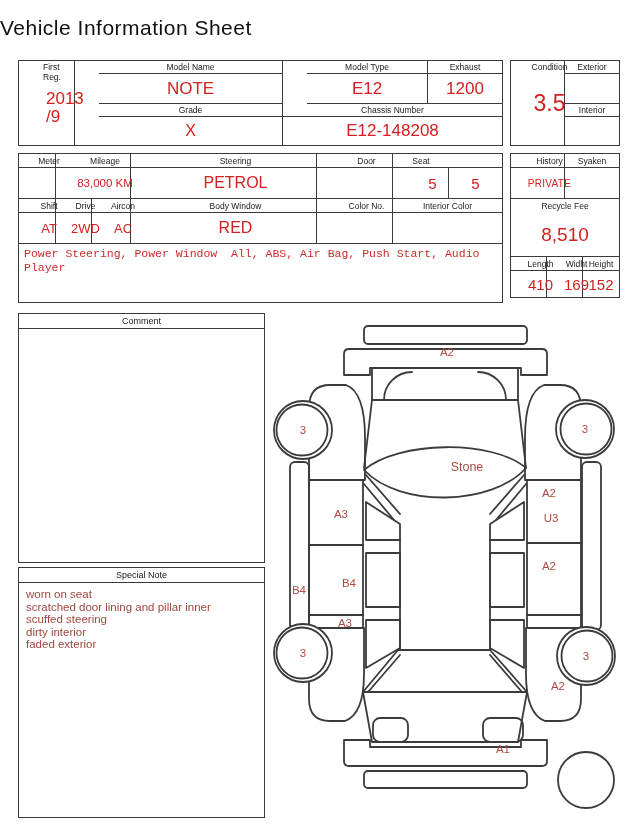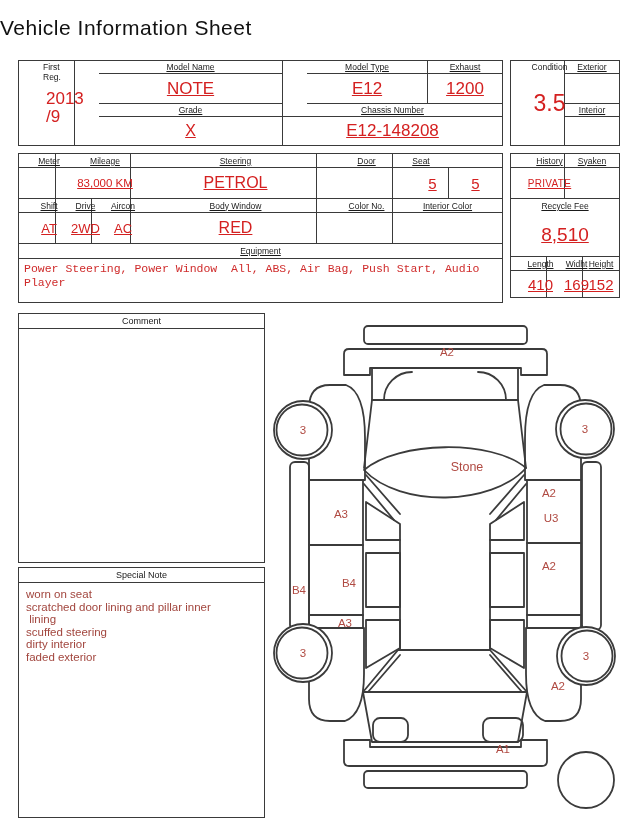--- a/index.html
+++ b/index.html
@@ -7,21 +7,21 @@
   .sheet{position:relative;width:640px;height:835px;background:#fff;overflow:hidden;}
   .title{position:absolute;top:16px;left:0;width:100%;
          font-size:21px;color:#111;letter-spacing:0.5px;}
   .box{position:absolute;border:1.5px solid #3a3a3a;background:#fff;box-sizing:border-box;}
   .t1l{left:18px;top:60px;width:485px;height:86px;display:grid;
        grid-template-columns:56px 208px 145px 1fr;grid-template-rows:13px 30px 13px 1fr;}
   .t1r{left:510px;top:60px;width:110px;height:86px;display:grid;
        grid-template-columns:54px 1fr;grid-template-rows:13px 30px 13px 1fr;}
   .t2l{left:18px;top:153px;width:485px;height:150px;display:flex;flex-direction:column;}
   .t2r{left:510px;top:153px;width:110px;height:145px;display:flex;flex-direction:column;}
-  .cell{display:flex;align-items:center;justify-content:center;overflow:visible;white-space:nowrap;text-decoration:underline;}
+  .cell{display:flex;align-items:center;justify-content:center;overflow:visible;white-space:nowrap;}
   .lb{font-size:8.5px;color:#1a1a1a;}
   .vl{color:#d42020;}
   .bR{border-right:1px solid #3a3a3a;margin-left:24px;}
   .bB{border-bottom:1px solid #3a3a3a;}
   .v17{font-size:17px;}
   .v16{font-size:16px;}
   .v15{font-size:15px;}
   .v13{font-size:13px;}
   .v12{font-size:11.5px;}
   .v20{font-size:19px;}
@@ -114,21 +114,20 @@
       <div class="cell lb">Interior Color</div>
     </div>
     <div class="r rB h30 bB">
       <div class="cell vl v13 bR">AT</div>
       <div class="cell vl v13 bR">2WD</div>
       <div class="cell vl v13 bR">AC</div>
       <div class="cell vl v16 bR">RED</div>
       <div class="cell vl bR"></div>
       <div class="cell vl"></div>
     </div>
-    <div class="cell lb h14 bB" style="height:14px">Equipment</div>
     <div class="equip-text grow">Power Steering, Power Window  All, ABS, Air Bag, Push Start, Audio Player</div>
   </div>
 
   <div class="box t2r">
     <div class="r h13 bB" style="grid-template-columns:54px 1fr">
       <div class="cell lb bR">History</div>
       <div class="cell lb">Syaken</div>
     </div>
     <div class="r h30 bB" style="grid-template-columns:54px 1fr">
       <div class="cell vl v10 bR">PRIVATE</div>
@@ -151,21 +150,20 @@
   <div class="box comment-box">
     <div class="box-hdr">Comment</div>
     <div></div>
   </div>
 
   <div class="box note-box">
     <div class="box-hdr">Special Note</div>
     <div class="note-lines">
       <div class="note-line">worn on seat</div>
       <div class="note-line">scratched door lining and pillar inner</div>
-      <div class="note-line"> lining</div>
       <div class="note-line">scuffed steering</div>
       <div class="note-line">dirty interior</div>
       <div class="note-line">faded exterior</div>
     </div>
   </div>
 
   <svg class="diagram" viewBox="270 310 370 500" xmlns="http://www.w3.org/2000/svg">
     <g fill="none" stroke="#3b3b3b" stroke-width="1.8" stroke-linejoin="round" stroke-linecap="round">
 
       <rect x="364" y="326" width="163" height="18" rx="4"></rect>

